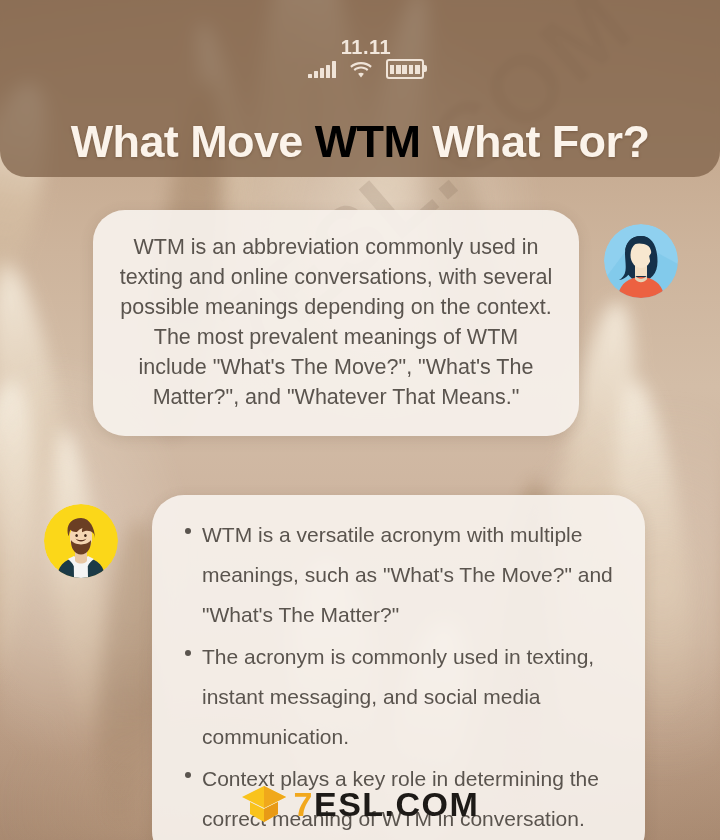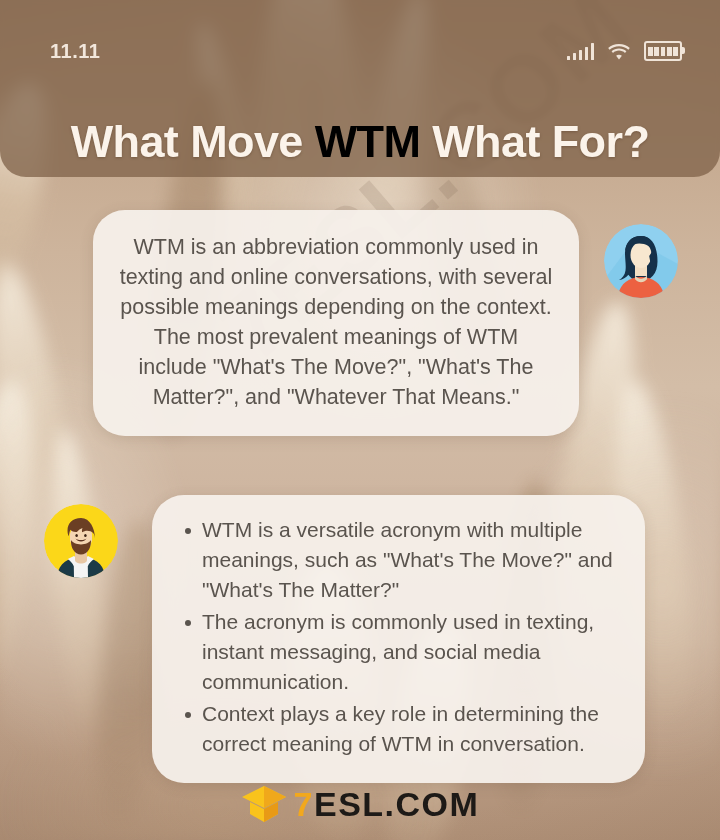--- a/index.html
+++ b/index.html
@@ -73,20 +73,21 @@
     backdrop-filter: blur(2px);
   }
   .statusbar {
     position: absolute;
     left: 0; right: 0; top: 36px;
     height: 30px;
     padding: 0 38px 0 50px;
     display: flex;
     align-items: center;
     justify-content: space-between;
+    flex-direction: column;
   }
   .status-time {
     color: #f2e7dc;
     font-size: 20px;
     font-weight: 700;
     letter-spacing: .5px;
   }
   .status-icons {
     display: flex;
     align-items: center;
@@ -191,21 +192,21 @@
     box-sizing: border-box;
   }
   #card-points ul {
     margin: 0;
     padding: 0 0 0 26px;
     list-style: none;
   }
   #card-points li {
     position: relative;
     font-size: 21px;
-    line-height: 30px;
+    line-height: 40px;
     color: #5a544e;
     margin: 0 0 2px 0;
   }
   #card-points li::before {
     content: "";
     position: absolute;
     left: -17px; top: 13px;
     width: 6px; height: 6px;
     border-radius: 50%;
     background: #5a544e;

